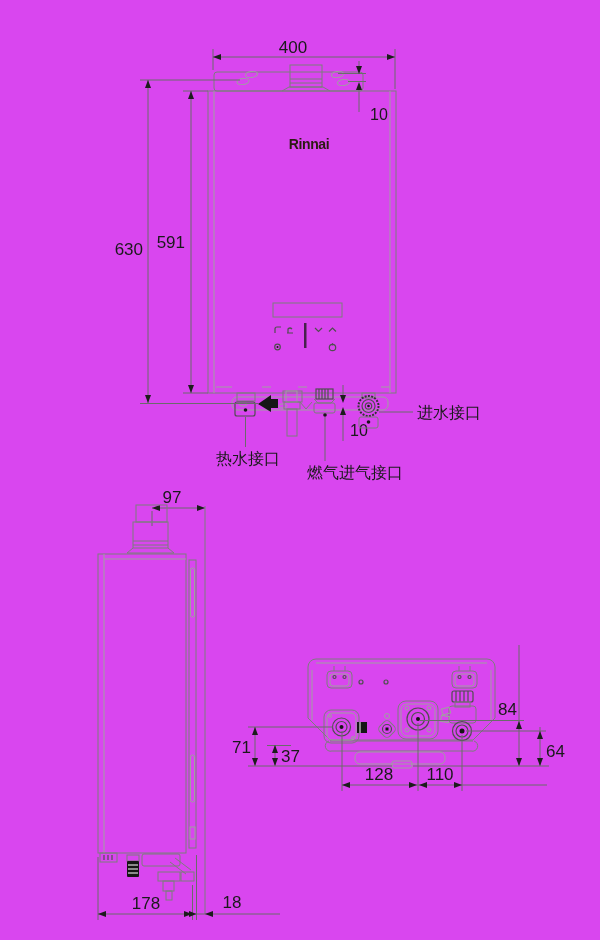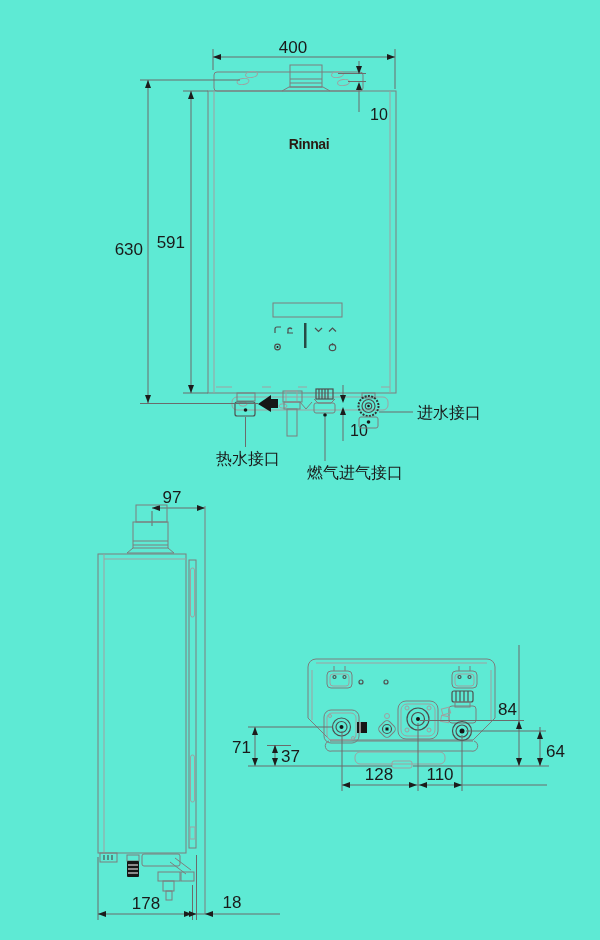--- a/index.html
+++ b/index.html
@@ -1,16 +1,16 @@
 <!DOCTYPE html>
 <html><head>
 <meta charset="utf-8">
 <style>
   html,body{margin:0;padding:0;background:#ffffff;}
-  #stage{position:relative;width:600px;height:940px;background:#5eead4;overflow:hidden;
+  #stage{position:relative;width:600px;height:940px;background:#d946ef;overflow:hidden;
          font-family:"Liberation Sans",sans-serif;}
   svg{position:absolute;left:0;top:0;}
   text{fill:#1a1a1a;font-family:"Liberation Sans",sans-serif;}
   .dim{font-size:17px;}
   .dim-sm{font-size:16px;}
   .cjk{font-size:16px;font-weight:500;}
   .logo{font-size:14px;font-weight:bold;letter-spacing:-0.4px;fill:#2b1b12;}
   .ln{stroke:#7d7d7d;stroke-width:1;fill:none;}
   .ln-lt{stroke:#a0a0a0;stroke-width:1;fill:none;}
   .ln-dk{stroke:#4f4f4f;stroke-width:1.2;fill:none;}

